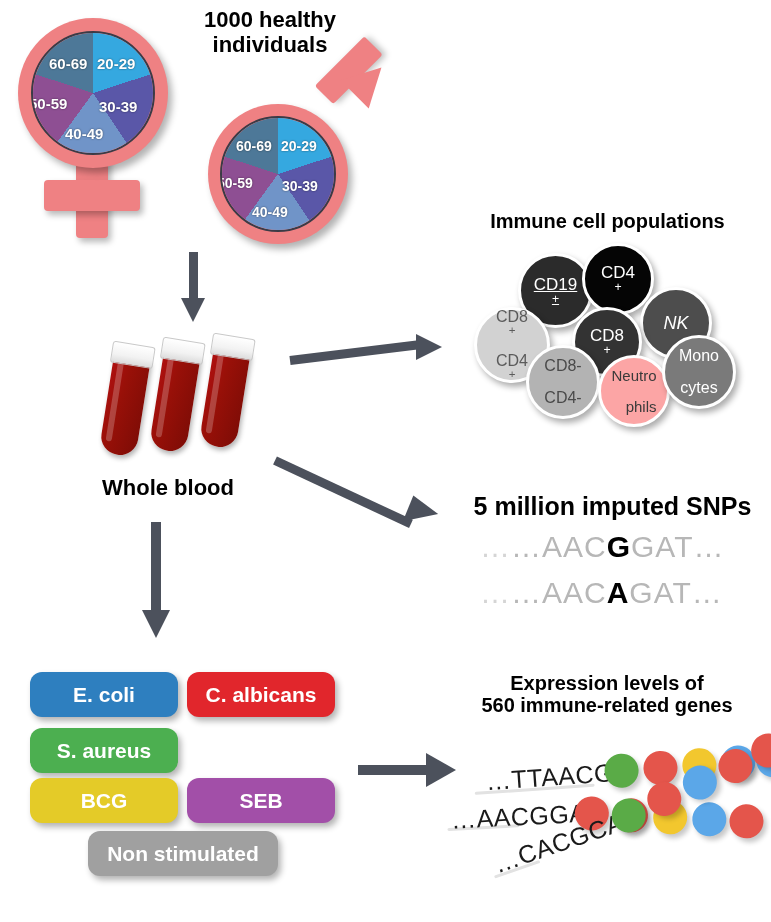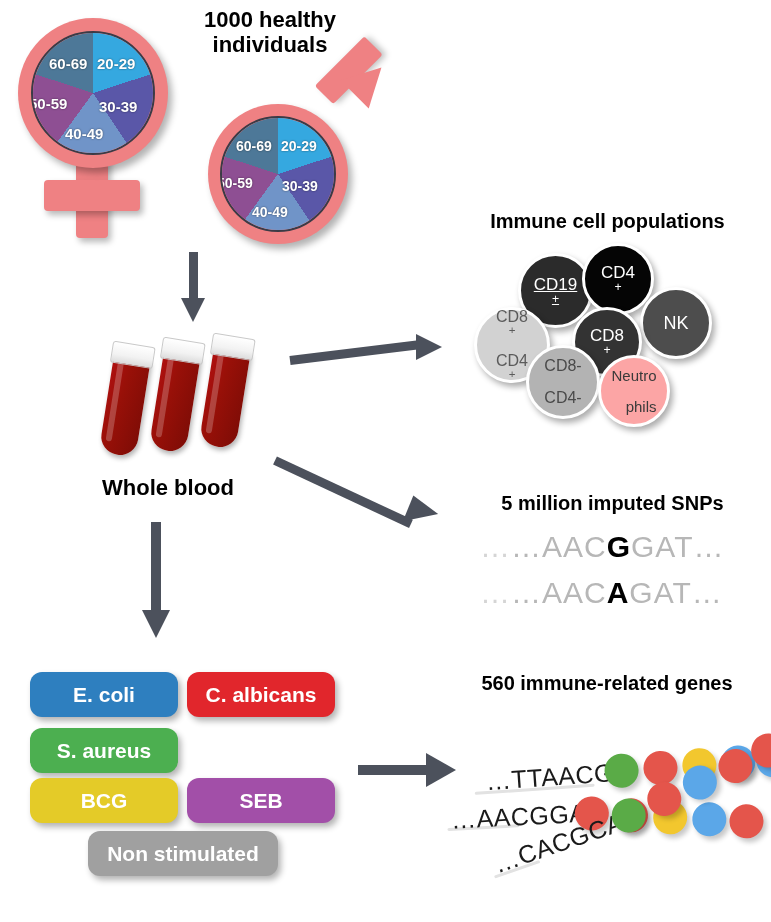--- a/index.html
+++ b/index.html
@@ -159,21 +159,21 @@
       </span>
   </div>
 
   <div class="cell" style="left:132px;top:-2px;width:72px;height:72px;background:#050505;color:#ffffff;font-size:17px;">
     <span>
         <span>CD4</span>
         <span class="sup">+</span>
       </span>
   </div>
 
-  <div class="cell" style="left:190px;top:42px;width:72px;height:72px;background:#4d4d4d;color:#ffffff;font-size:18px;">
+  <div class="cell" style="left:190px;top:42px;width:72px;height:72px;background:#4d4d4d;color:#ffffff;font-size:18px;font-style:italic;">
     <span>NK</span>
   </div>
 
   <div class="cell" style="left:122px;top:62px;width:70px;height:70px;background:#333333;color:#ffffff;font-size:17px;">
     <span>
         <span>CD8</span>
         <span class="sup">+</span>
       </span>
   </div>
 
@@ -195,30 +195,35 @@
       <span>CD8-</span><br><span>CD4-</span>
     </span>
   </div>
 
   <div class="cell" style="left:148px;top:110px;width:72px;height:72px;background:#fca5a5;color:#3a3a3a;font-size:15px;text-align:right;">
     <span>
       <span>Neutro</span><br><span>phils</span>
     </span>
   </div>
 
+  <div class="cell" style="left:212px;top:90px;width:74px;height:74px;background:#7a7a7a;color:#ffffff;font-size:16px;">
+    <span>
+      <span>Mono</span><br><span>cytes</span>
+    </span>
+  </div>
 </div>
 
 <div class="abs" style="left:275px;top:448px;width:185px;height:105px;">
   <div class="arrow-line" style="left:0;top:8px;width:150px;height:9px;transform:rotate(25deg);transform-origin:0 50%;"></div>
   <div class="arrow-head" style="left:132px;top:52px;border-top:8px solid transparent;
               border-bottom:20px solid transparent;border-left:30px solid #4c515c;
               transform:rotate(22deg);"></div>
 </div>
 
-<div class="abs hdr" style="left:470px;top:492px;width:285px;font-size:20px;">5 million imputed SNPs</div>
+<div class="abs hdr" style="left:470px;top:492px;width:285px;font-size:25px;">5 million imputed SNPs</div>
 
 <div class="abs" style="left:470px;top:530px;width:290px;height:90px;">
   <div class="snp-seq" style="left:10px;top:0;">
     <span class="snp-faint">…</span><span class="snp-dim">…AAC</span><span class="snp-bold">G</span><span class="snp-dim">GAT…</span>
   </div>
   <div class="snp-seq" style="left:10px;top:46px;">
     <span class="snp-faint">…</span><span class="snp-dim">…AAC</span><span class="snp-bold">A</span><span class="snp-dim">GAT…</span>
   </div>
 </div>
 
@@ -240,20 +245,21 @@
   <div class="pill" style="left:58px;top:159px;width:190px;height:45px;background:#a0a0a0;">Non stimulated</div>
 </div>
 
 <div class="abs" style="left:358px;top:755px;width:110px;height:40px;">
   <div class="arrow-line" style="left:0;top:10px;width:72px;height:10px;"></div>
   <div class="arrow-head" style="left:68px;top:-2px;border-top:17px solid transparent;
               border-bottom:17px solid transparent;border-left:30px solid #4c515c;"></div>
 </div>
 
 <div class="abs hdr" style="left:452px;top:672px;width:310px;font-size:20px;">
+  <div>Expression levels of</div>
   <div>560 immune-related genes</div>
 </div>
 
 <div class="abs" style="left:452px;top:740px;width:319px;height:180px;">
 
   <div class="strand" style="left:22px;top:22px;width:300px;height:40px;transform:rotate(-4deg);">
     <div class="strand-rule" style="left:0;top:30px;width:120px;"></div>
     <div class="strand-txt" style="left:12px;top:6px;">…TTAACGG</div>
     <div class="gdot" style="left:131px;top:2px;background:#5aab47;"></div>
     <div class="gdot" style="left:170px;top:2px;background:#e4554b;"></div>

